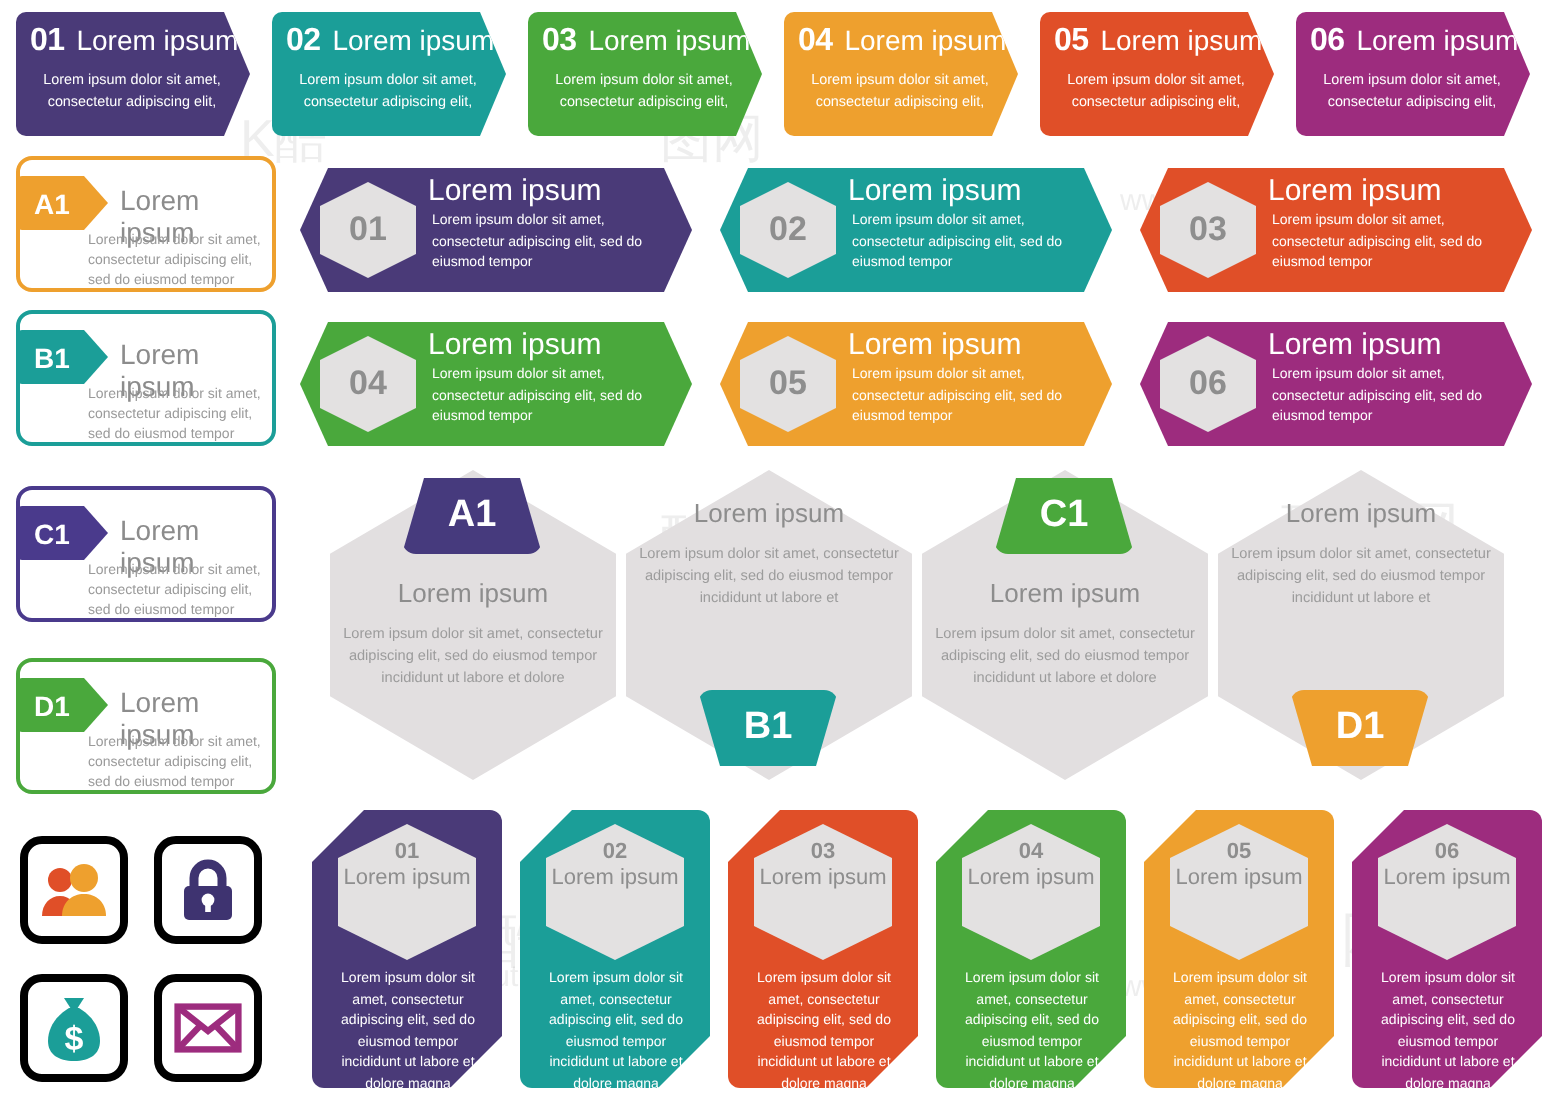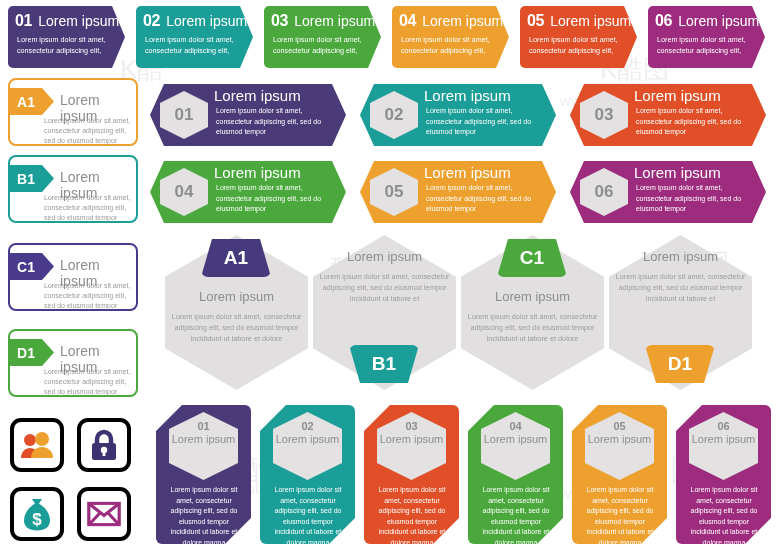--- a/index.html
+++ b/index.html
@@ -14,21 +14,21 @@
   .banner{
     position:absolute;width:117px;height:62px;
     border-radius:5px;
     -webkit-clip-path:polygon(0 0,104px 0,117px 31px,104px 62px,0 62px);
     clip-path:polygon(0 0,104px 0,117px 31px,104px 62px,0 62px);
     color:#fff;
   }
   .banner .hd{position:absolute;left:7px;top:6px;display:flex;align-items:baseline;gap:6px;}
   .banner .num{font-size:16px;font-weight:bold;letter-spacing:-.3px;}
   .banner .ttl{font-size:14px;font-weight:normal;}
-  .banner .bd{position:absolute;left:9px;top:29px;width:98px;font-size:7.2px;line-height:10.5px;}
+  .banner .bd{position:absolute;left:9px;top:29px;width:98px;font-size:7.2px;line-height:10.5px;text-align:center;}
 
   
   .card{
     position:absolute;left:8px;width:130px;height:68px;
     background:#fff;border:2px solid #ccc;border-radius:8px;box-sizing:border-box;
   }
   .card .tag{
     position:absolute;left:-2px;top:8px;width:46px;height:27px;
     -webkit-clip-path:polygon(0 0,34px 0,46px 13.5px,34px 27px,0 27px);
     clip-path:polygon(0 0,34px 0,46px 13.5px,34px 27px,0 27px);
@@ -109,21 +109,21 @@
 
   
   .wm{position:absolute;color:rgba(120,120,120,.13);font-weight:normal;pointer-events:none;}
 </style>
 </head>
 <body>
 
 <div class="stage">
 
   <div class="wm" style="left:120px;top:52px;font-size:26px;">K酷</div>
-  <div class="wm" style="left:600px;top:52px;font-size:26px;">K酷图</div>
+  <div class="wm" style="left:330px;top:52px;font-size:26px;">图网</div>
   <div class="wm" style="left:175px;top:88px;font-size:15px;font-weight:normal;">www.ikutu.com</div>
   <div class="wm" style="left:560px;top:92px;font-size:15px;font-weight:normal;">www.ikutu.com</div>
   <div class="wm" style="left:330px;top:250px;font-size:30px;">酷图网</div>
   <div class="wm" style="left:640px;top:245px;font-size:30px;">酷图网</div>
   <div class="wm" style="left:610px;top:275px;font-size:14px;font-weight:normal;">www.ikutu.com</div>
   <div class="wm" style="left:225px;top:450px;font-size:30px;">K酷图网</div>
   <div class="wm" style="left:610px;top:450px;font-size:30px;">酷图网</div>
   <div class="wm" style="left:200px;top:480px;font-size:15px;font-weight:normal;">www.ikutu.com</div>
   <div class="wm" style="left:560px;top:485px;font-size:15px;font-weight:normal;">www.ikutu.com</div>
 

